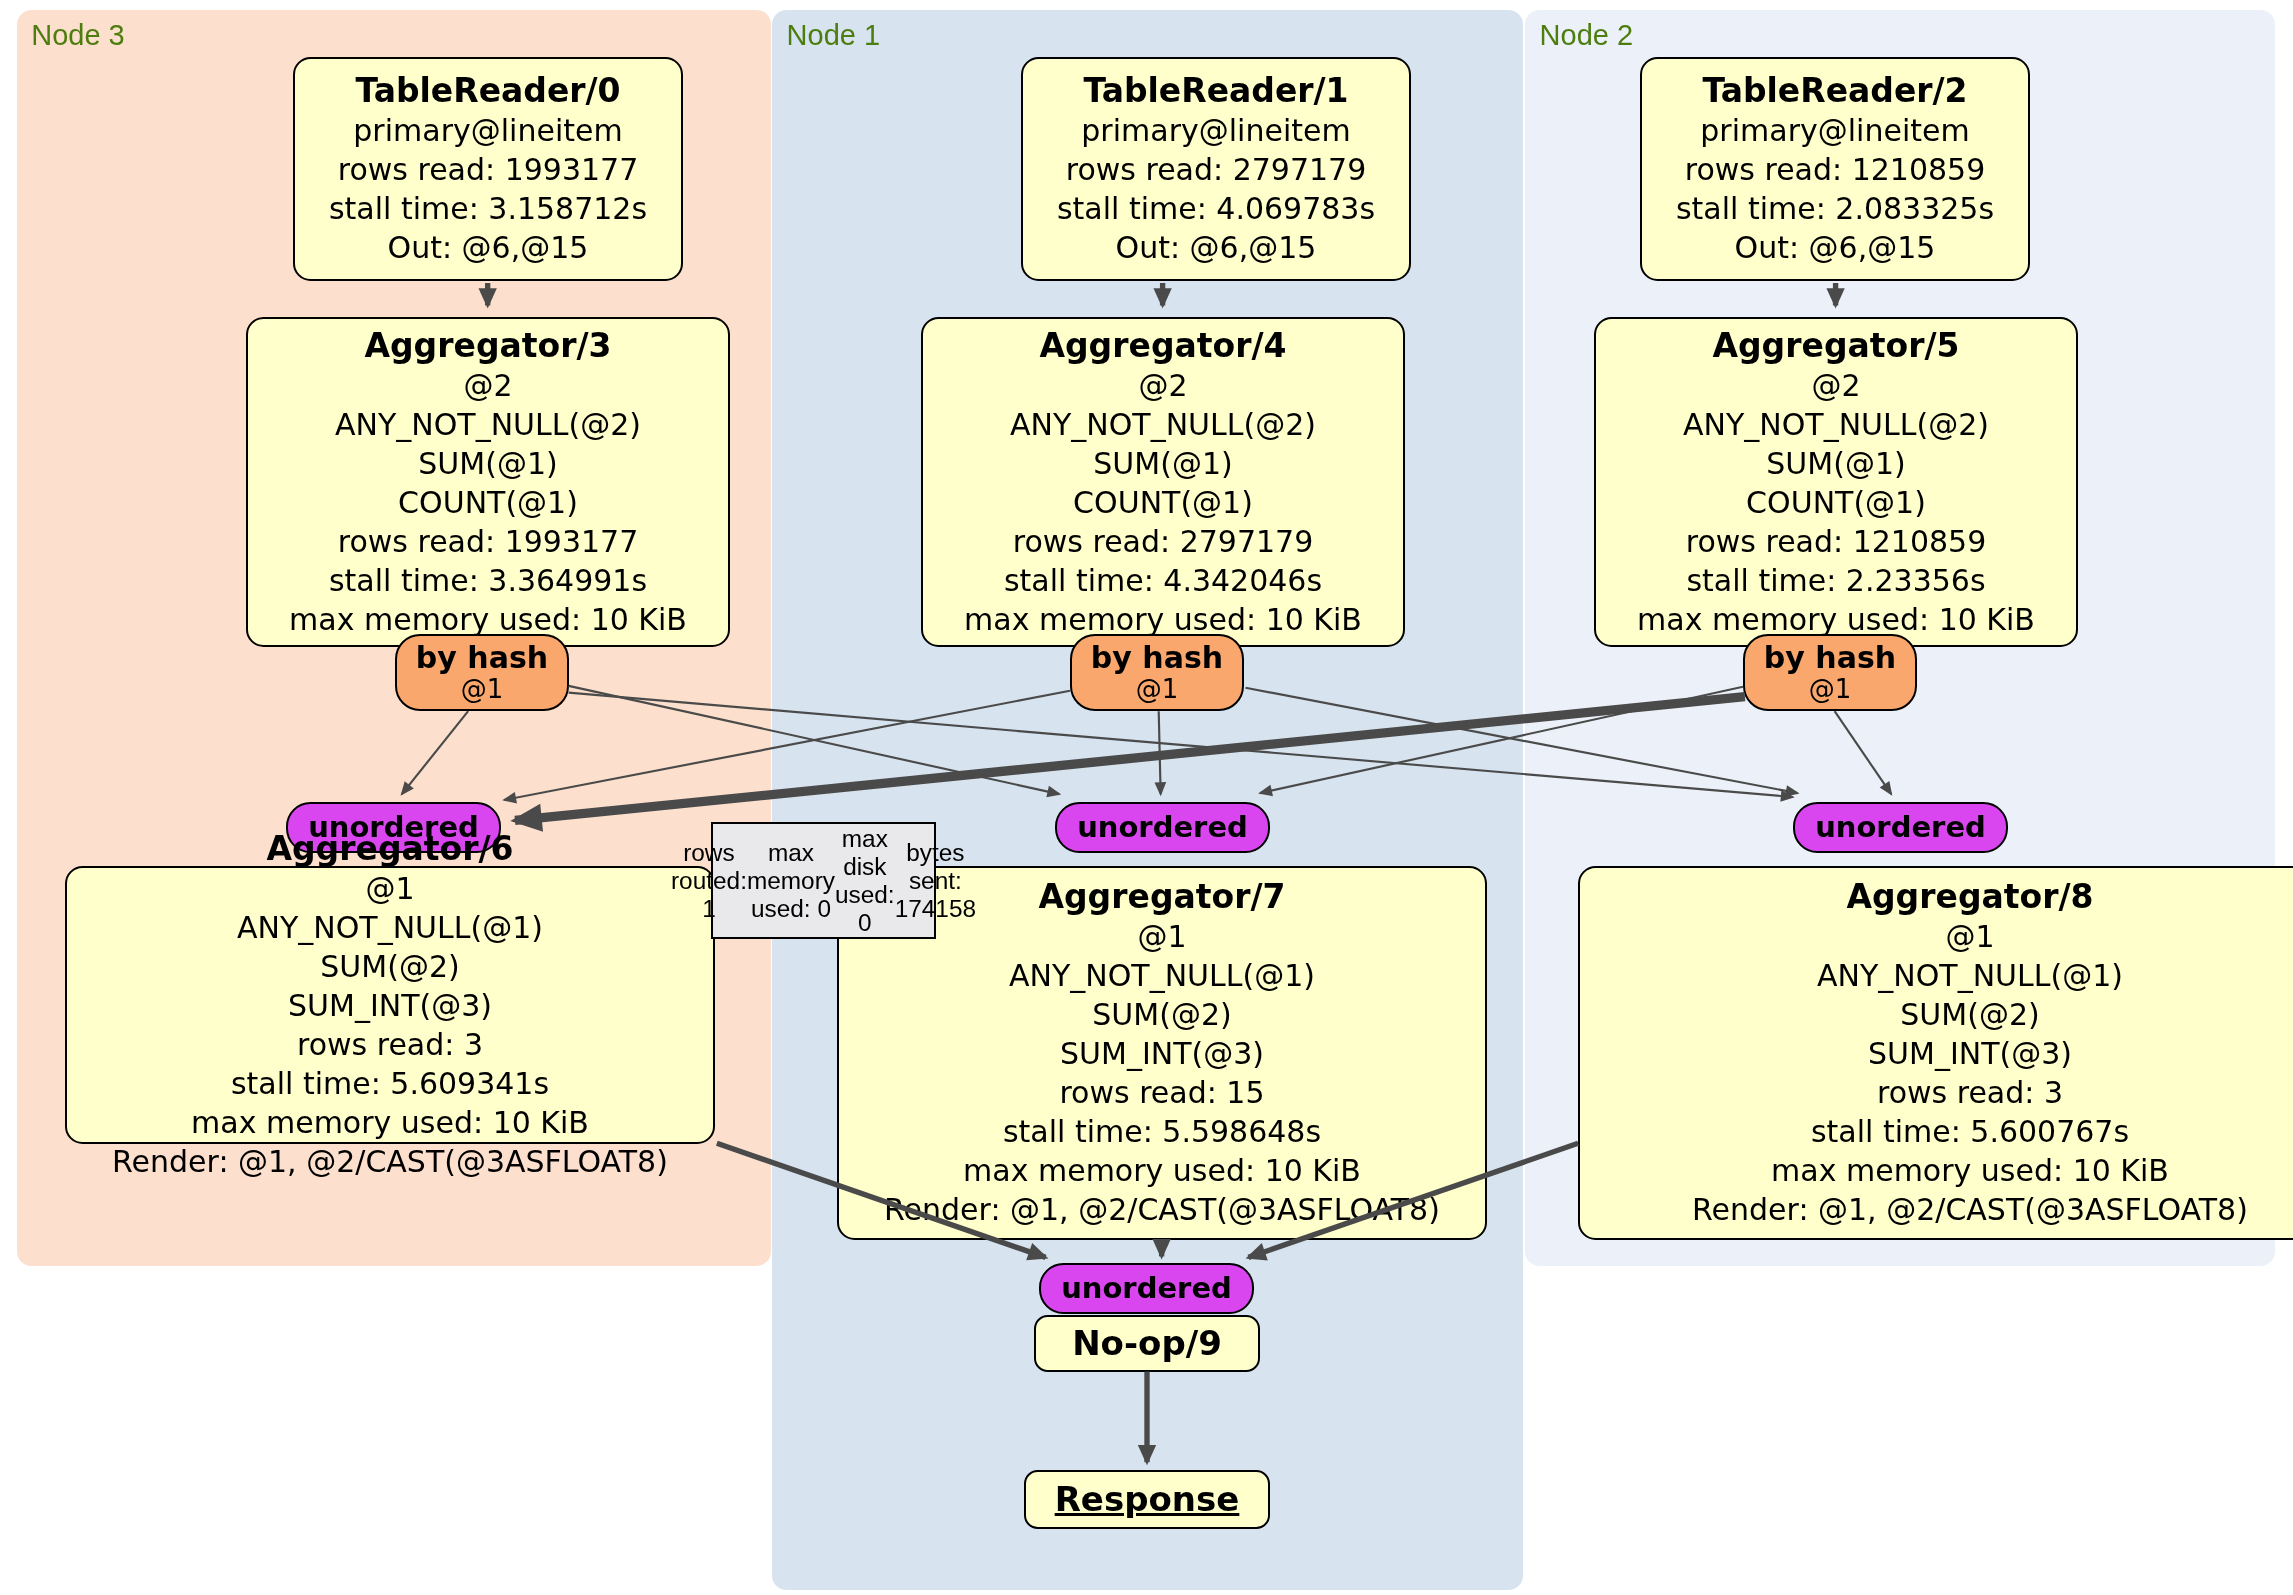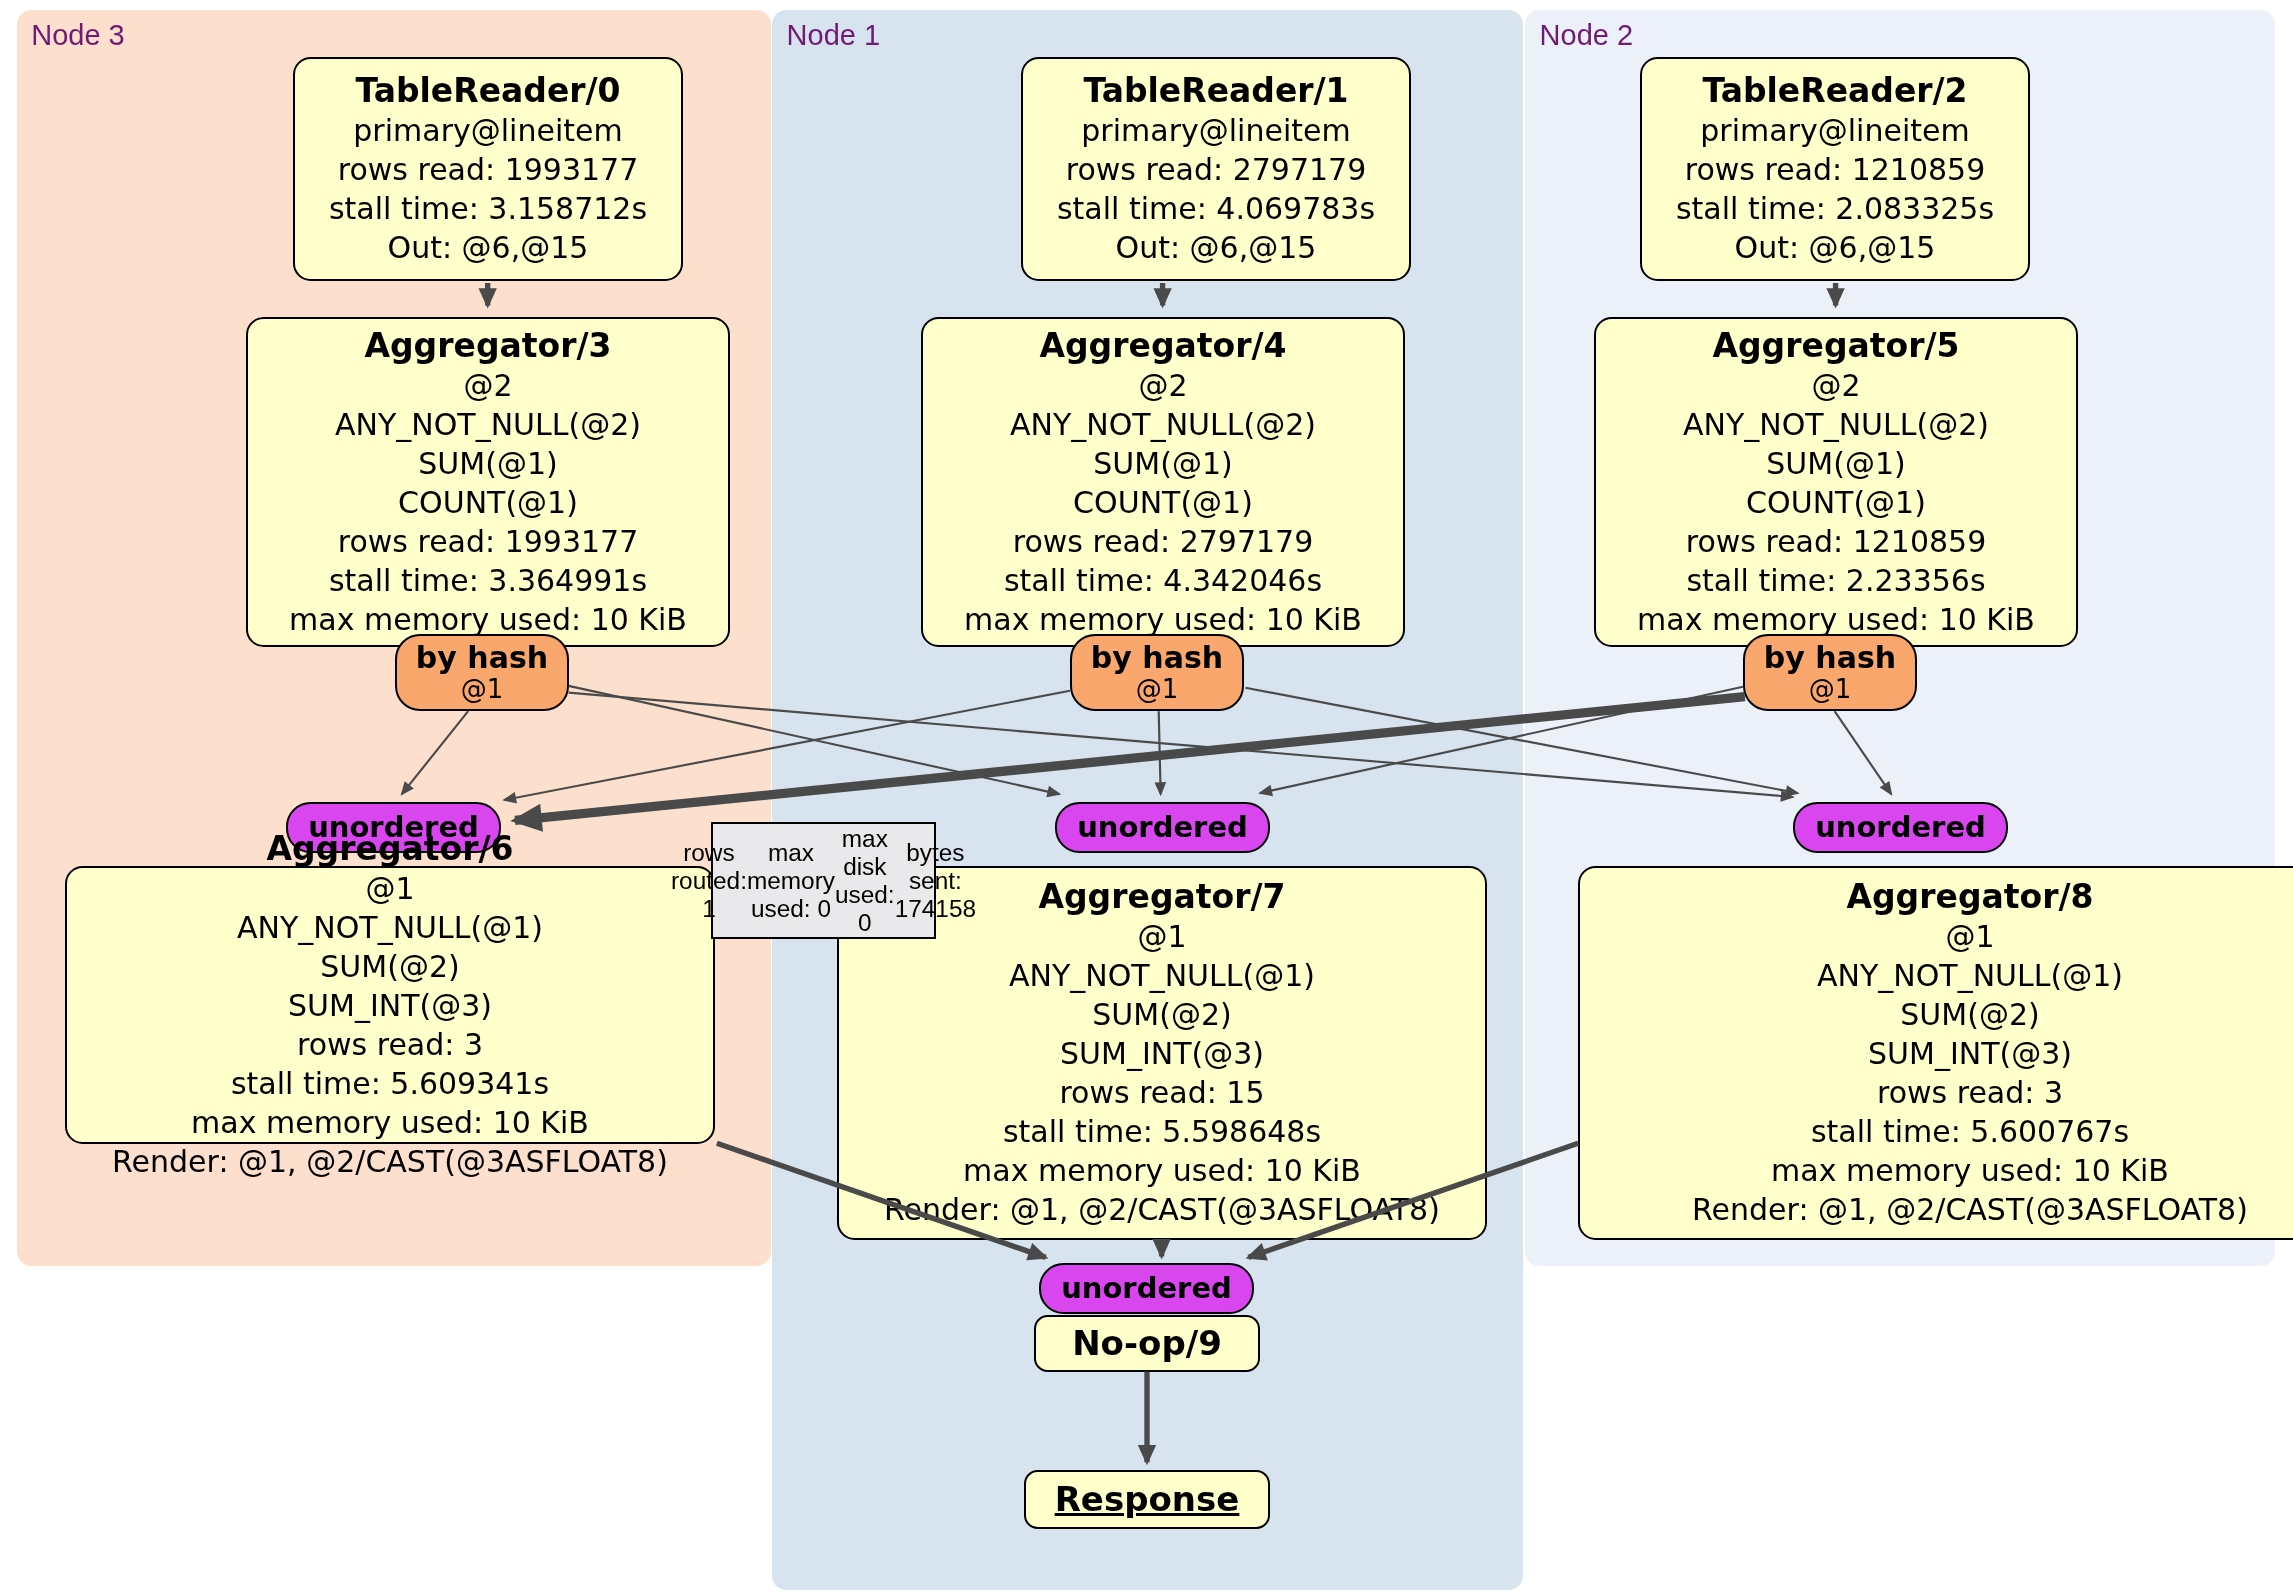--- a/index.html
+++ b/index.html
@@ -3,21 +3,21 @@
 <meta charset="utf-8">
 <style>
   html,body { margin:0; padding:0; background:#ffffff; }
   .canvas {
     position:relative; width:2294px; height:1596px; background:#ffffff;
     font-family:"DejaVu Sans", sans-serif; color:#000; overflow:hidden;
   }
   .region { position:absolute; border-radius:14.6px; z-index:0; }
   .region-label {
     position:absolute; top:8.8px; left:14.6px;
-    font-family:"Liberation Sans", sans-serif; font-size:29px; color:#701a75;
+    font-family:"Liberation Sans", sans-serif; font-size:29px; color:#4d7c0f;
   }
   .pbox {
     position:absolute; background:#ffffcc; border:2.9px solid #000; border-radius:17.6px;
     display:flex; flex-direction:column; justify-content:center; align-items:center;
     text-align:center; z-index:1; box-sizing:border-box; padding:3.9px 7.8px;
   }
   .pbox .t { font-weight:bold; font-size:33px; line-height:40px; white-space:nowrap; }
   .pbox .l { font-size:30px; line-height:39px; white-space:nowrap; }
   .pbox.small .t { font-size:34px; line-height:39px; }
   .pill {

